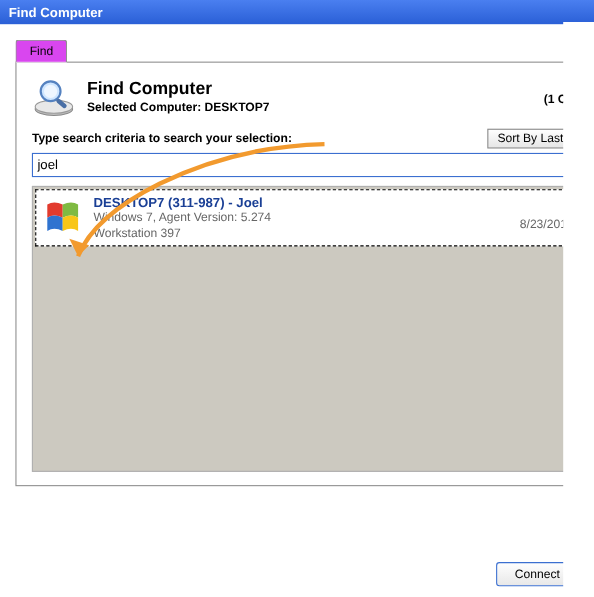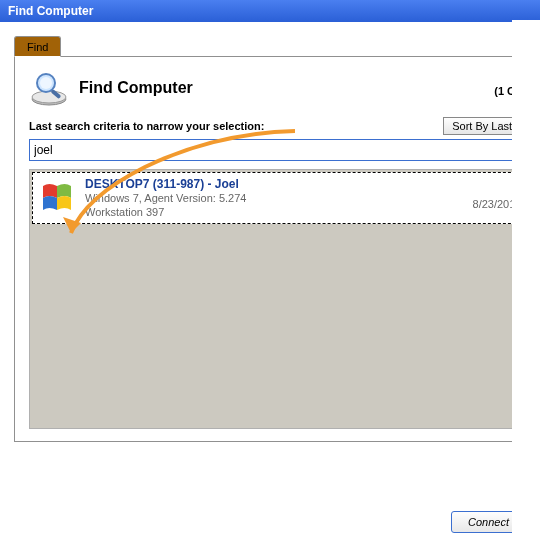--- a/index.html
+++ b/index.html
@@ -25,21 +25,21 @@
   }
   .tab-strip {
     margin: 10px 0 0 14px;
     height: 24px;
     position: relative;
   }
   .tab {
     position: absolute;
     left: 0;
     bottom: -1px;
-    background: #a16207;
+    background: #d946ef;
     border: 1px solid #909090;
     border-bottom: 1px solid #fff;
     border-radius: 3px 3px 0 0;
     padding: 4px 12px 3px 12px;
     color: #000;
     z-index: 2;
   }
   .panel {
     margin: 0 0 0 14px;
     border: 1px solid #909090;
@@ -132,21 +132,20 @@
     padding-right: 14px;
   }
   .connect-btn {
     border: 1px solid #3b6fd0;
     border-radius: 3px;
     background: linear-gradient(to bottom, #fefefe, #e8e8e8);
     padding: 4px 16px;
     font-size: 11px;
     font-family: inherit;
     cursor: pointer;
-    font-style: italic;
   }
   .annotation-arrow {
     position: absolute;
     top: 70px;
     left: 40px;
     width: 250px;
     height: 120px;
     pointer-events: none;
     z-index: 5;
   }
@@ -190,26 +189,29 @@
       <svg viewBox="0 0 40 40">
         <ellipse cx="20" cy="30" rx="17" ry="6" fill="#bfbfbf" stroke="#888" stroke-width="1"></ellipse>
         <ellipse cx="20" cy="28" rx="17" ry="6" fill="#e8e8e8" stroke="#999" stroke-width="1"></ellipse>
         <circle cx="17" cy="14" r="9" fill="#cfe6ff" stroke="#5582c0" stroke-width="2"></circle>
         <circle cx="17" cy="14" r="6" fill="#eef6ff"></circle>
         <rect x="24" y="20" width="11" height="4" rx="2" fill="#4a6fa5" transform="rotate(40 24 20)"></rect>
       </svg>
     </div>
     <div class="header-text">
       <div class="header-title">Find Computer</div>
+      <div class="header-sub">
+        <span>Selected Computer: </span><span>DESKTOP7</span>
+      </div>
     </div>
     <div class="count-label">(1 Computer</div>
   </div>
 
   <div class="criteria-row">
-    <div class="criteria-label">Last search criteria to narrow your selection:</div>
+    <div class="criteria-label">Type search criteria to search your selection:</div>
     <button class="sort-btn">
       <span>Sort By Last Access</span>
     </button>
   </div>
 
   <input class="search-input" type="text" value="joel" style="">
 
   <div class="results">
     <div class="result-item">
       <div class="win-logo">

